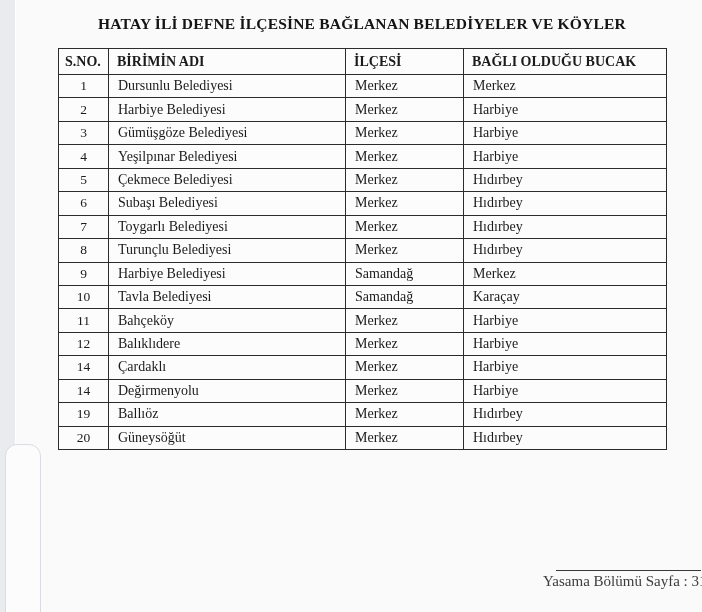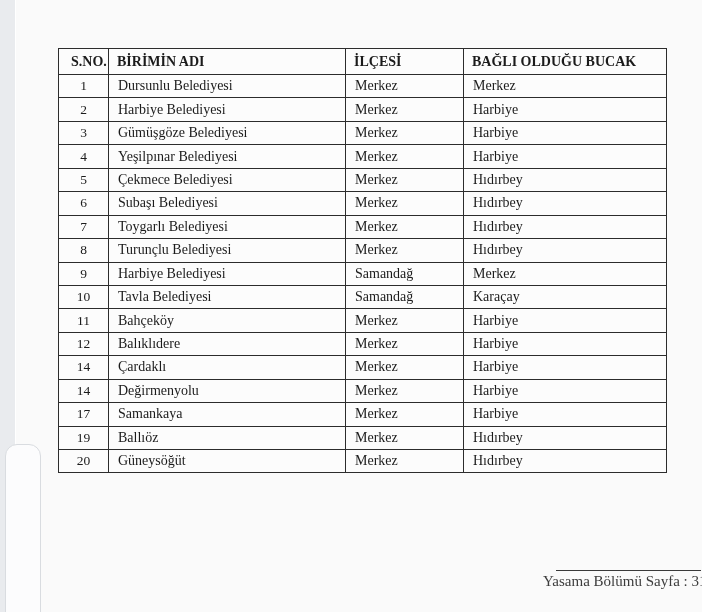--- a/index.html
+++ b/index.html
@@ -59,21 +59,21 @@
     overflow: hidden;
     white-space: nowrap;
   }
   table.doc-table th {
     height: 26px;
     font-size: 14px;
     font-weight: bold;
     text-align: left;
     padding: 2px 6px 2px 8px;
   }
-  table.doc-table th.col-no { text-align: left; padding-left: 12px; }
+  table.doc-table th.col-no { text-align: left; padding-left: 6px; }
   table.doc-table td {
     height: 23.45px;
     font-size: 14px;
     font-weight: normal;
     padding: 1px 6px 1px 9px;
   }
   table.doc-table td.cell-no {
     text-align: center;
     padding: 1px 2px;
     font-size: 13.5px;
@@ -99,20 +99,21 @@
 </style>
 </head>
 <body>
 
 <div class="viewport">
 
   <div class="page"></div>
 
   <div class="corner-card"></div>
 
+  <div class="doc-title">HATAY İLİ DEFNE İLÇESİNE BAĞLANAN BELEDİYELER VE KÖYLER</div>
 
   <table class="doc-table">
     <colgroup>
       <col class="c-no">
         <col class="c-name">
         <col class="c-dist">
         <col class="c-buc">
     </colgroup>
     <thead>
       <tr>
@@ -201,26 +202,20 @@
       <td>Merkez</td>
       <td>Harbiye</td>
     </tr>
         <tr>
       <td class="cell-no">14</td>
       <td>Değirmenyolu</td>
       <td>Merkez</td>
       <td>Harbiye</td>
     </tr>
         <tr>
-      <td class="cell-no">17</td>
-      <td>Samankaya</td>
-      <td>Merkez</td>
-      <td>Harbiye</td>
-    </tr>
-        <tr>
       <td class="cell-no">19</td>
       <td>Ballıöz</td>
       <td>Merkez</td>
       <td>Hıdırbey</td>
     </tr>
         <tr>
       <td class="cell-no">20</td>
       <td>Güneysöğüt</td>
       <td>Merkez</td>
       <td>Hıdırbey</td>

